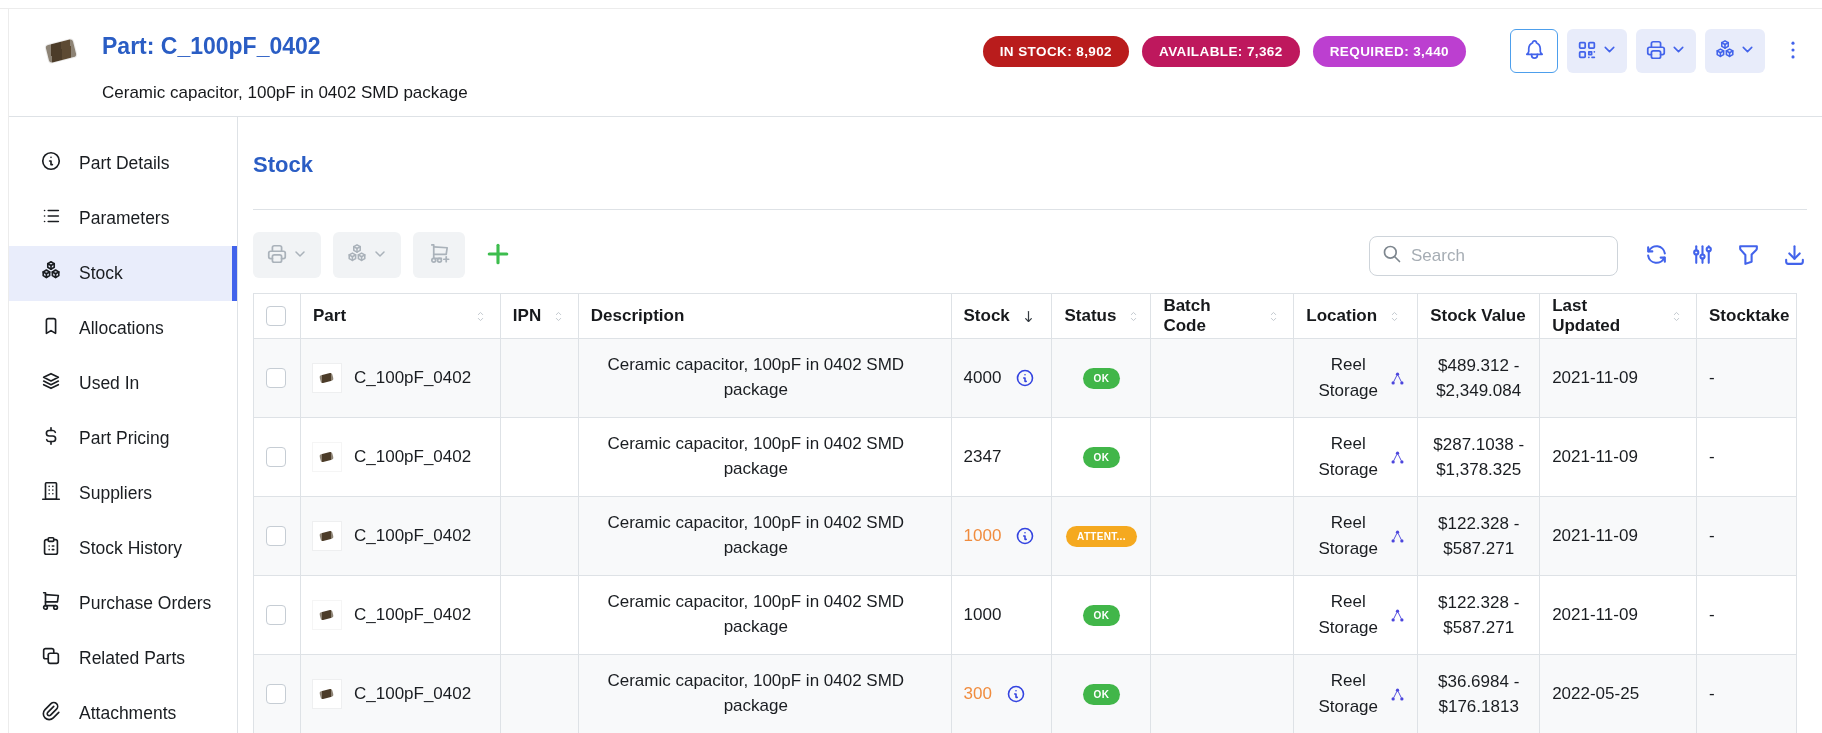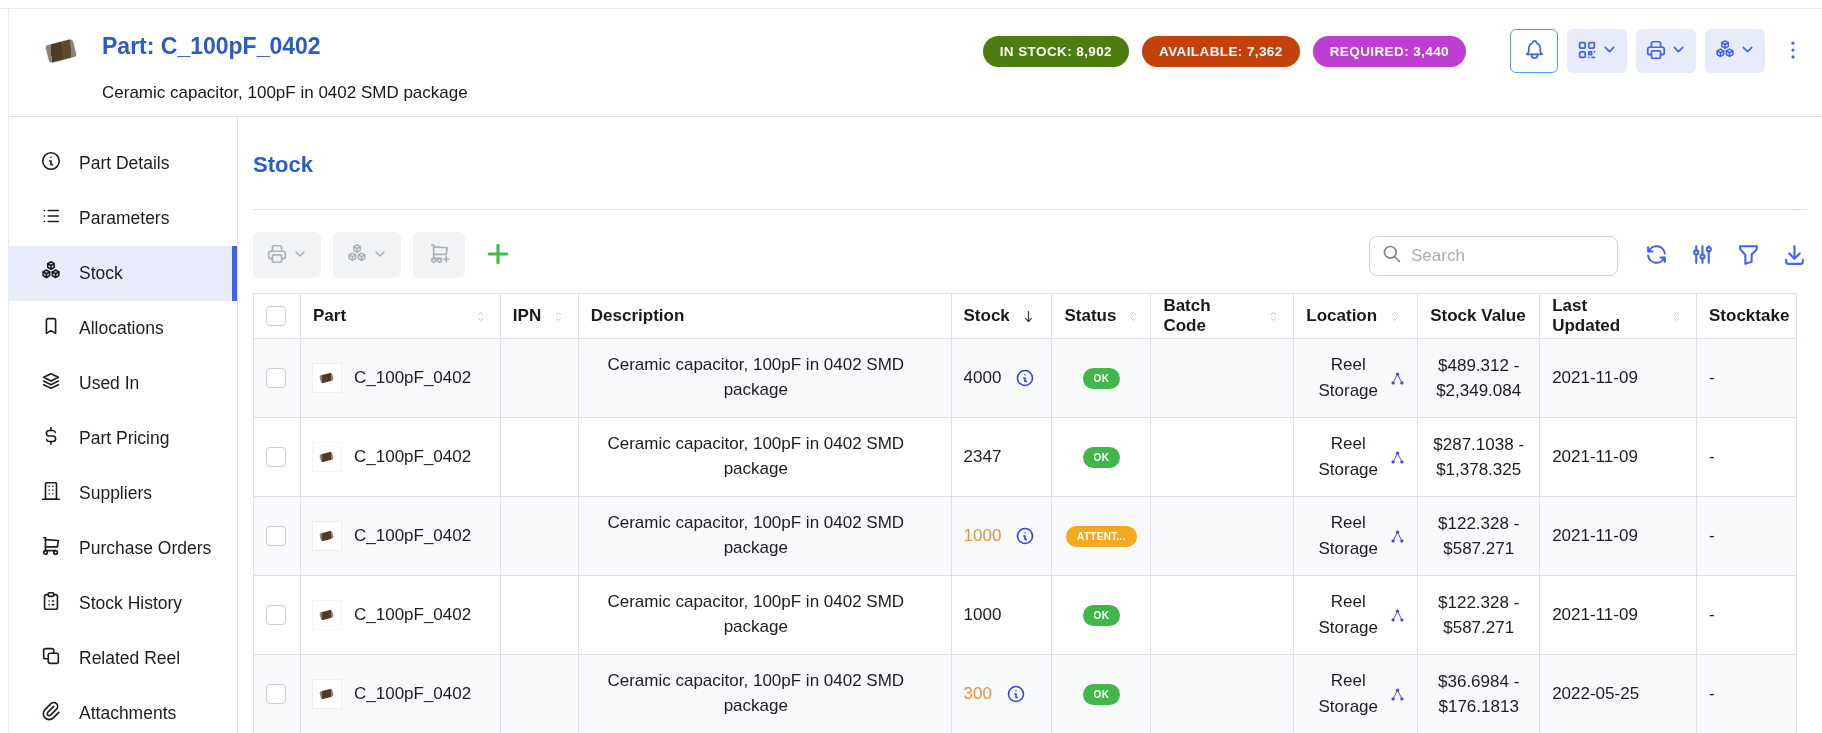--- a/index.html
+++ b/index.html
@@ -99,22 +99,22 @@
 
 <header class="hdr">
   <div class="thumb-lg">
     <div class="cap-lg"></div>
   </div>
   <div class="part-title">Part: C_100pF_0402</div>
   <div class="part-subtitle">Ceramic capacitor, 100pF in 0402 SMD package</div>
 
   <div class="hdr-right">
     <div class="badges" id="badges">
-        <span class="badge" style="background: #4d7c0f;">IN STOCK: 8,902</span>
-        <span class="badge" style="background: #c2410c;">AVAILABLE: 7,362</span>
+        <span class="badge" style="background: #b91c1c;">IN STOCK: 8,902</span>
+        <span class="badge" style="background: #be185d;">AVAILABLE: 7,362</span>
         <span class="badge" style="background: rgb(188, 63, 208);">REQUIRED: 3,440</span>
       </div>
     <div class="actions">
       <button class="icon-btn bell">
         <span><svg width="23" height="23" viewBox="0 0 24 24" fill="none" stroke="#4263eb" style="color:#4263eb" stroke-width="1.8" stroke-linecap="round" stroke-linejoin="round">
               <path d="M10 5a2 2 0 1 1 4 0a7 7 0 0 1 4 6v3a4 4 0 0 0 2 3H4a4 4 0 0 0 2-3v-3a7 7 0 0 1 4-6"></path>
               <path d="M9 17v1a3 3 0 0 0 6 0v-1"></path>
             </svg></span>
       </button>
       <button class="icon-btn lav">
@@ -228,41 +228,41 @@
     <div class="side-item">
       <span><svg width="22" height="22" viewBox="0 0 24 24" fill="none" stroke="#1a1d21" style="color:#1a1d21" stroke-width="1.8" stroke-linecap="round" stroke-linejoin="round">
           <rect x="6" y="3" width="12" height="18" rx="1"></rect>
           <path d="M3 21h18"></path>
           <path d="M10 7h.01M14 7h.01M10 11h.01M14 11h.01M10 15h.01M14 15h.01"></path>
         </svg></span>
       <span class="lbl">Suppliers</span>
     </div>
     <div class="side-item">
       <span><svg width="22" height="22" viewBox="0 0 24 24" fill="none" stroke="#1a1d21" style="color:#1a1d21" stroke-width="1.8" stroke-linecap="round" stroke-linejoin="round">
+          <path d="M9 5H7a2 2 0 0 0-2 2v12a2 2 0 0 0 2 2h10a2 2 0 0 0 2-2V7a2 2 0 0 0-2-2h-2"></path>
+          <rect x="9" y="3" width="6" height="4" rx="1"></rect>
+          <path d="M10 12h.01M10 16h.01M13.5 12h1.5M13.5 16h1.5"></path>
+        </svg></span>
+      <span class="lbl">Stock History</span>
+    </div>
+    <div class="side-item">
+      <span><svg width="22" height="22" viewBox="0 0 24 24" fill="none" stroke="#1a1d21" style="color:#1a1d21" stroke-width="1.8" stroke-linecap="round" stroke-linejoin="round">
           <circle cx="6" cy="19" r="2"></circle>
           <circle cx="17" cy="19" r="2"></circle>
           <path d="M17 17H6V3H4"></path>
           <path d="M6 5l14 1-1 7H6"></path>
         </svg></span>
       <span class="lbl">Purchase Orders</span>
     </div>
     <div class="side-item">
       <span><svg width="22" height="22" viewBox="0 0 24 24" fill="none" stroke="#1a1d21" style="color:#1a1d21" stroke-width="1.8" stroke-linecap="round" stroke-linejoin="round">
-          <path d="M9 5H7a2 2 0 0 0-2 2v12a2 2 0 0 0 2 2h10a2 2 0 0 0 2-2V7a2 2 0 0 0-2-2h-2"></path>
-          <rect x="9" y="3" width="6" height="4" rx="1"></rect>
-          <path d="M10 12h.01M10 16h.01M13.5 12h1.5M13.5 16h1.5"></path>
-        </svg></span>
-      <span class="lbl">Stock History</span>
-    </div>
-    <div class="side-item">
-      <span><svg width="22" height="22" viewBox="0 0 24 24" fill="none" stroke="#1a1d21" style="color:#1a1d21" stroke-width="1.8" stroke-linecap="round" stroke-linejoin="round">
           <rect x="9" y="9" width="11" height="11" rx="2"></rect>
           <path d="M15 9V6a2 2 0 0 0-2-2H6a2 2 0 0 0-2 2v7a2 2 0 0 0 2 2h3"></path>
         </svg></span>
-      <span class="lbl">Related Reel</span>
+      <span class="lbl">Related Parts</span>
     </div>
     <div class="side-item">
       <span><svg width="22" height="22" viewBox="0 0 24 24" fill="none" stroke="#1a1d21" style="color:#1a1d21" stroke-width="1.8" stroke-linecap="round" stroke-linejoin="round">
           <path d="M15 7l-6.5 6.5a1.5 1.5 0 0 0 3 3L18 10a3 3 0 0 0-6-6l-6.5 6.5a4.5 4.5 0 0 0 9 9L20.5 13.5"></path>
         </svg></span>
       <span class="lbl">Attachments</span>
     </div>
   </nav>
 
 <h2 class="panel-title">Stock</h2>

